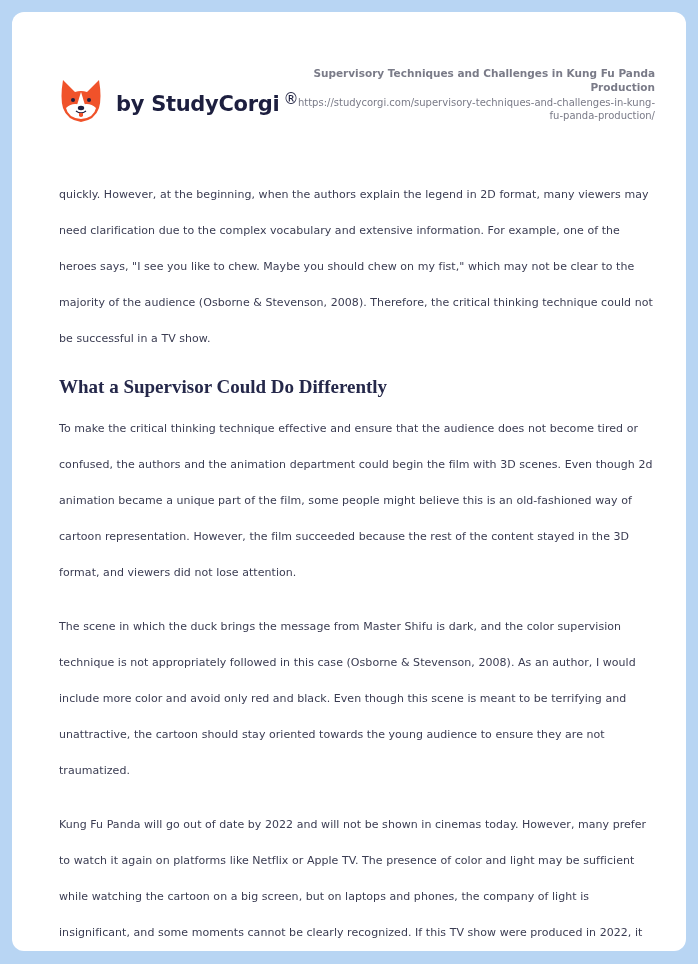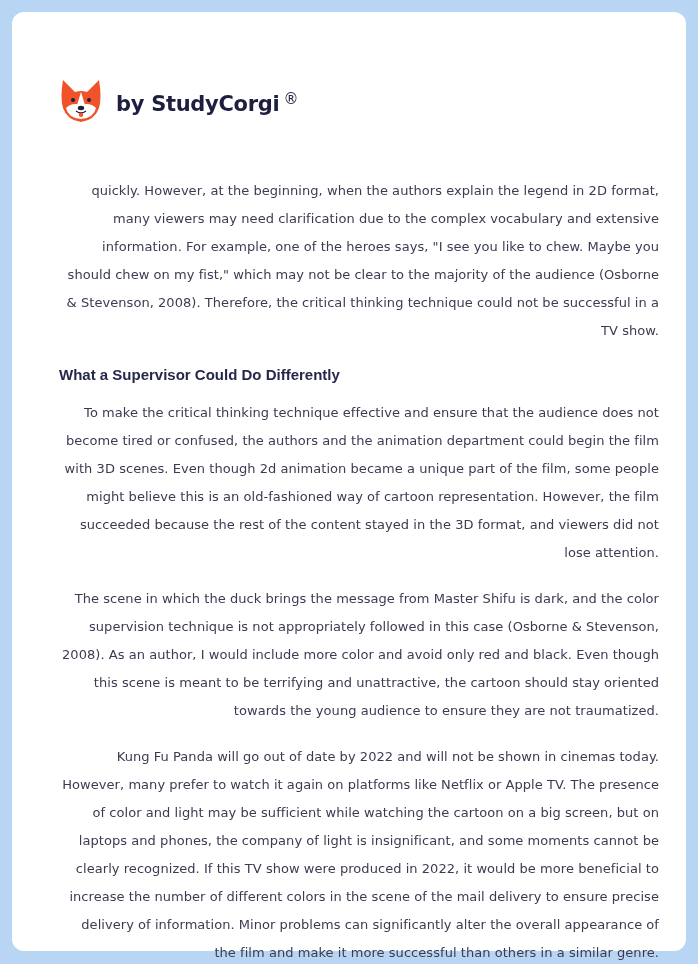--- a/index.html
+++ b/index.html
@@ -59,30 +59,29 @@
     line-height: 13px;
     color: #7a7b88;
   }
   .content {
     position: absolute; left: 47px; top: 165px;
     width: 600px;
     font-family: "DejaVu Sans", sans-serif;
     color: #3a3c52;
   }
   .para {
-    font-size: 13px;
-    line-height: 28px;
+    font-size: 11px;
+    line-height: 36px;
     margin: 0 0 18px 0;
     letter-spacing: 0.05px;
-    text-align: right;
   }
   .heading {
-    font-family: Liberation Sans, sans-serif;
+    font-family: Liberation Serif, serif;
     font-weight: bold;
-    font-size: 15px;
+    font-size: 19px;
     color: #25284a;
     margin: 4px 0 12px 0;
     line-height: 24px;
   }
 </style>
 </head>
 <body>
 
 <div class="page">
 
@@ -97,20 +96,24 @@
         <circle cx="29" cy="22" r="2" fill="#1d1f3f"></circle>
         <ellipse cx="21" cy="30" rx="3.2" ry="2.2" fill="#1d1f3f"></ellipse>
         <path d="M16 33 Q21 37 26 33" stroke="#1d1f3f" stroke-width="1.3" fill="none"></path>
         <path d="M19 35 L23 35 L23 38 Q21 40 19 38 Z" fill="#f0522a"></path>
       </svg>
     </span>
     <span class="logo-text">by StudyCorgi</span>
     <span class="logo-reg">®</span>
   </div>
 
+  <div class="header-meta">
+    <div class="doc-title">Supervisory Techniques and Challenges in Kung Fu Panda Production</div>
+    <div class="doc-url">https://studycorgi.com/supervisory-techniques-and-challenges-in-kung-fu-panda-production/</div>
+  </div>
 
   <div class="content">
     <p class="para">quickly. However, at the beginning, when the authors explain the legend in 2D format, many viewers may need clarification due to the complex vocabulary and extensive information. For example, one of the heroes says, "I see you like to chew. Maybe you should chew on my fist," which may not be clear to the majority of the audience (Osborne &amp; Stevenson, 2008). Therefore, the critical thinking technique could not be successful in a TV show.</p>
     <h2 class="heading">What a Supervisor Could Do Differently</h2>
     <p class="para">To make the critical thinking technique effective and ensure that the audience does not become tired or confused, the authors and the animation department could begin the film with 3D scenes. Even though 2d animation became a unique part of the film, some people might believe this is an old-fashioned way of cartoon representation. However, the film succeeded because the rest of the content stayed in the 3D format, and viewers did not lose attention.</p>
     <p class="para">The scene in which the duck brings the message from Master Shifu is dark, and the color supervision technique is not appropriately followed in this case (Osborne &amp; Stevenson, 2008). As an author, I would include more color and avoid only red and black. Even though this scene is meant to be terrifying and unattractive, the cartoon should stay oriented towards the young audience to ensure they are not traumatized.</p>
     <p class="para">Kung Fu Panda will go out of date by 2022 and will not be shown in cinemas today. However, many prefer to watch it again on platforms like Netflix or Apple TV. The presence of color and light may be sufficient while watching the cartoon on a big screen, but on laptops and phones, the company of light is insignificant, and some moments cannot be clearly recognized. If this TV show were produced in 2022, it would be more beneficial to increase the number of different colors in the scene of the mail delivery to ensure precise delivery of information. Minor problems can significantly alter the overall appearance of the film and make it more successful than others in a similar genre.</p>
   </div>
 
 </div>

